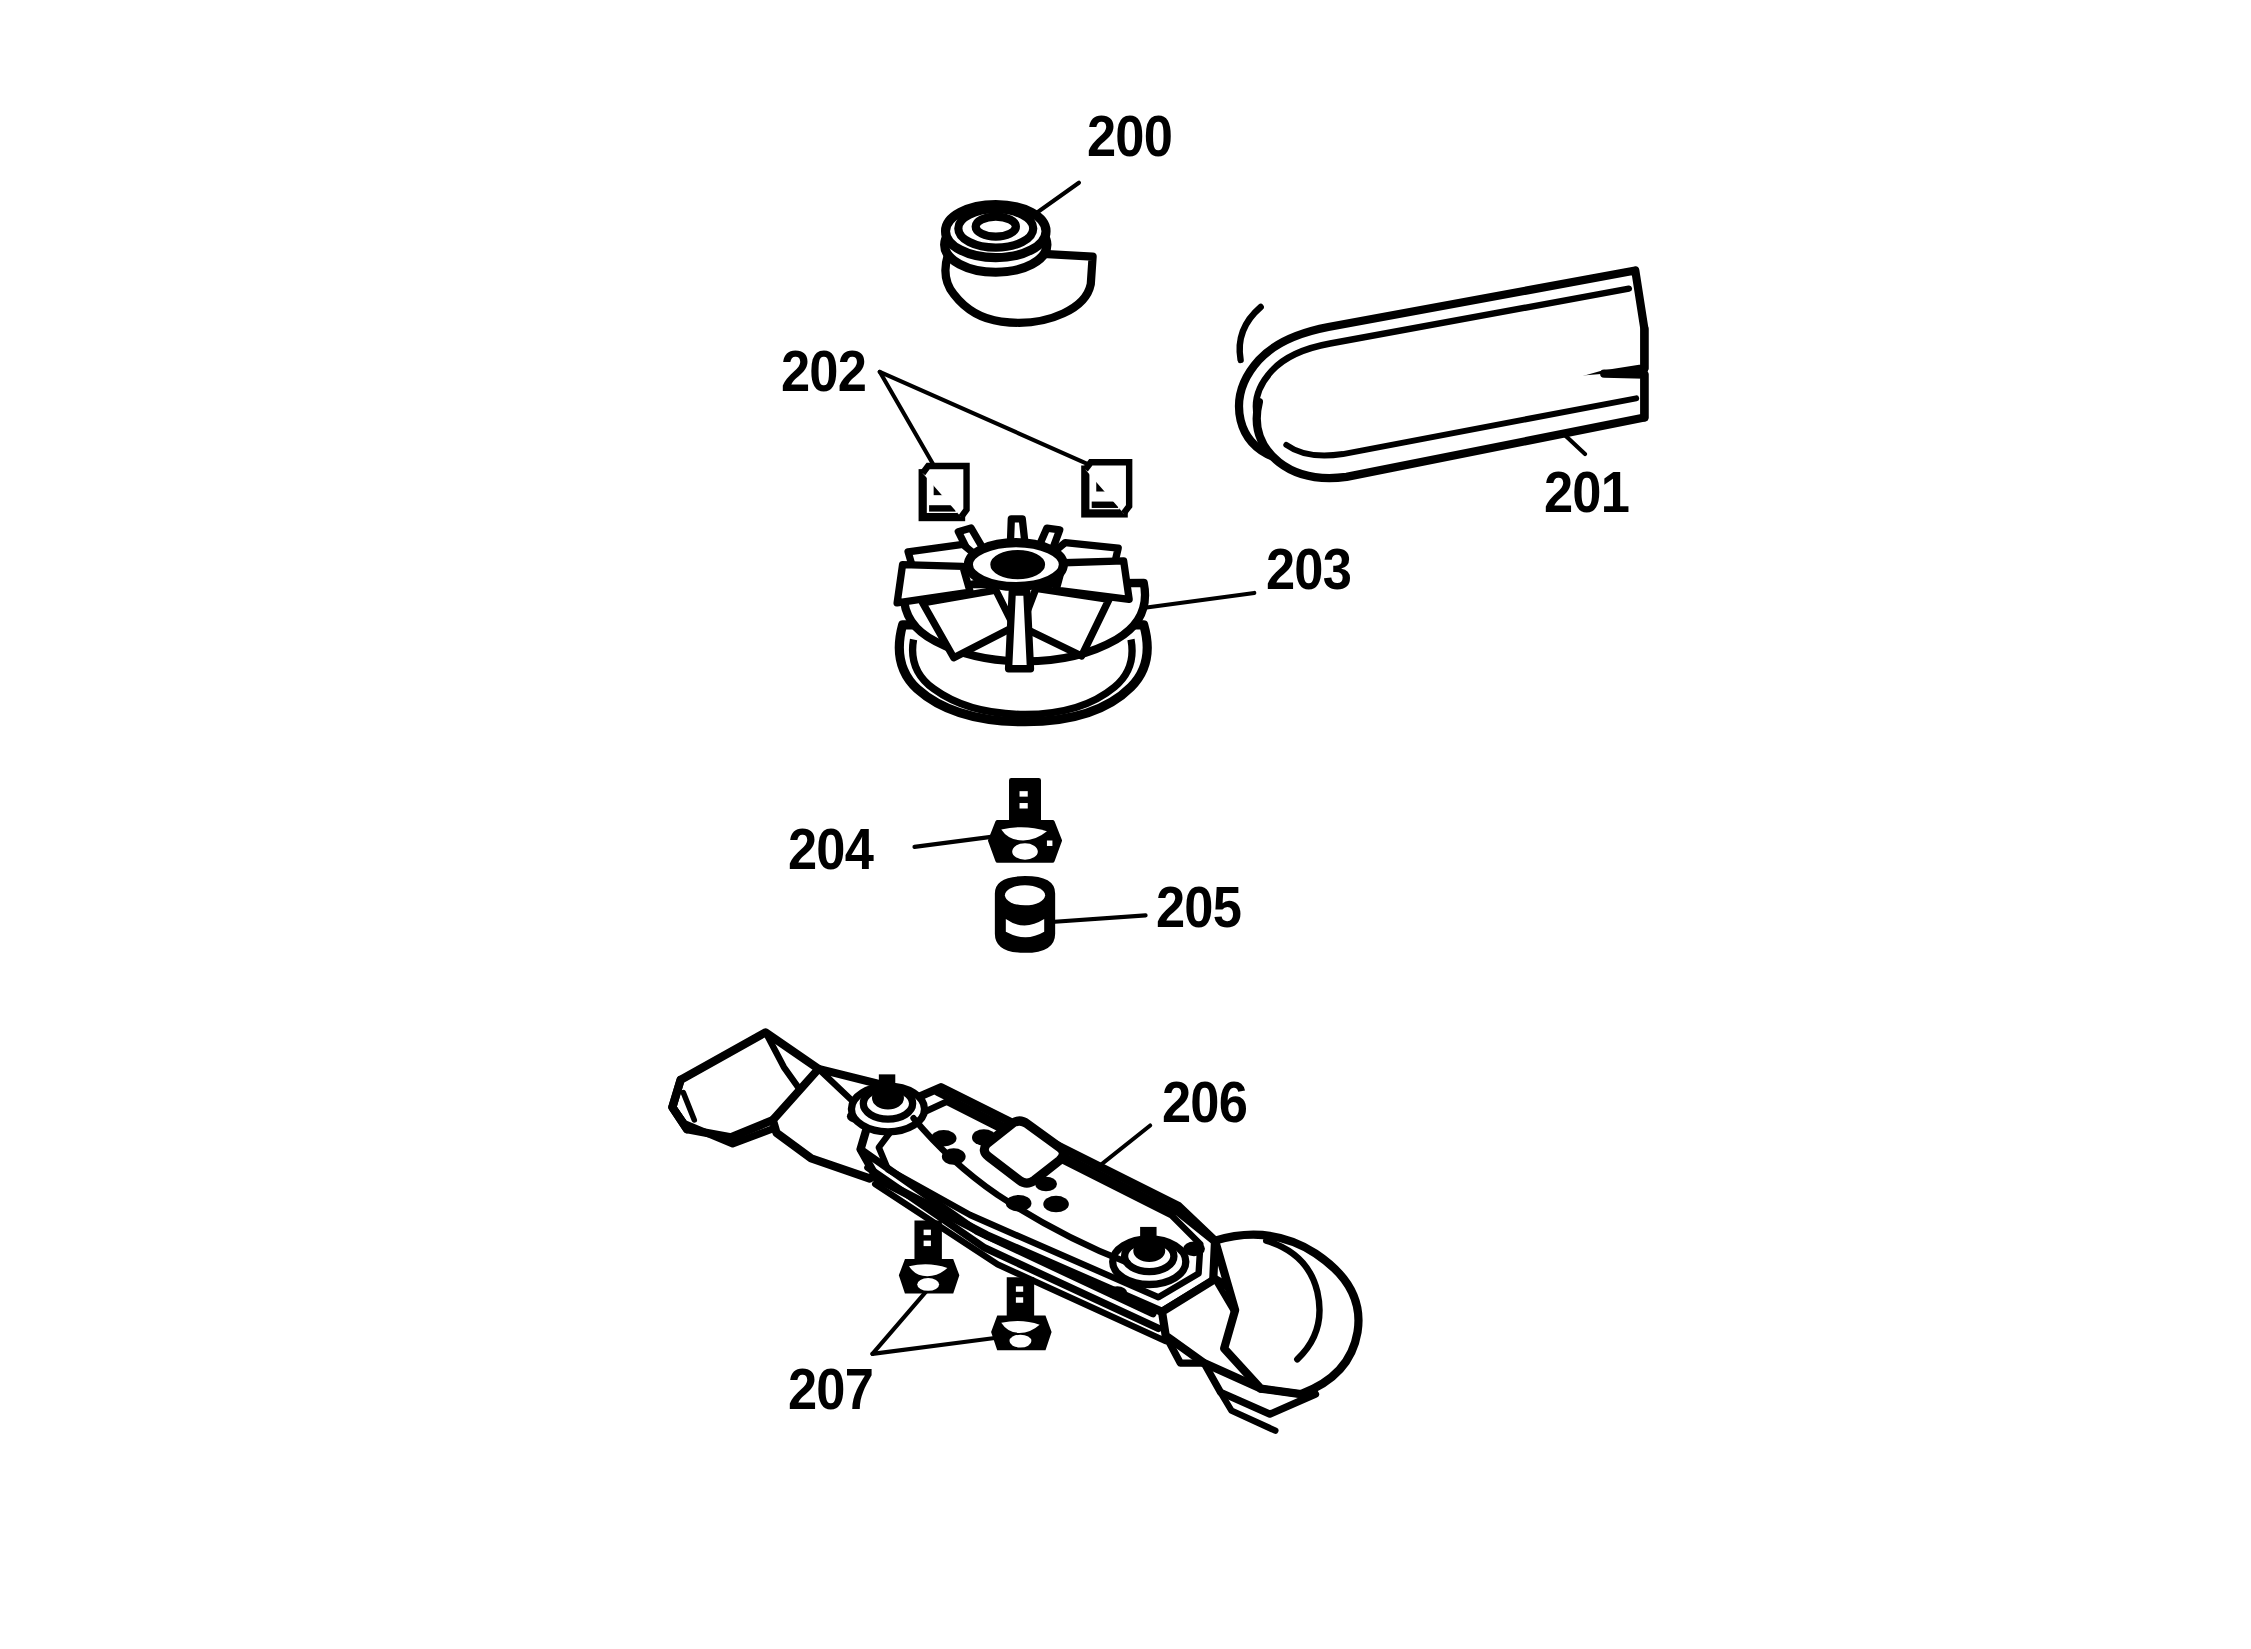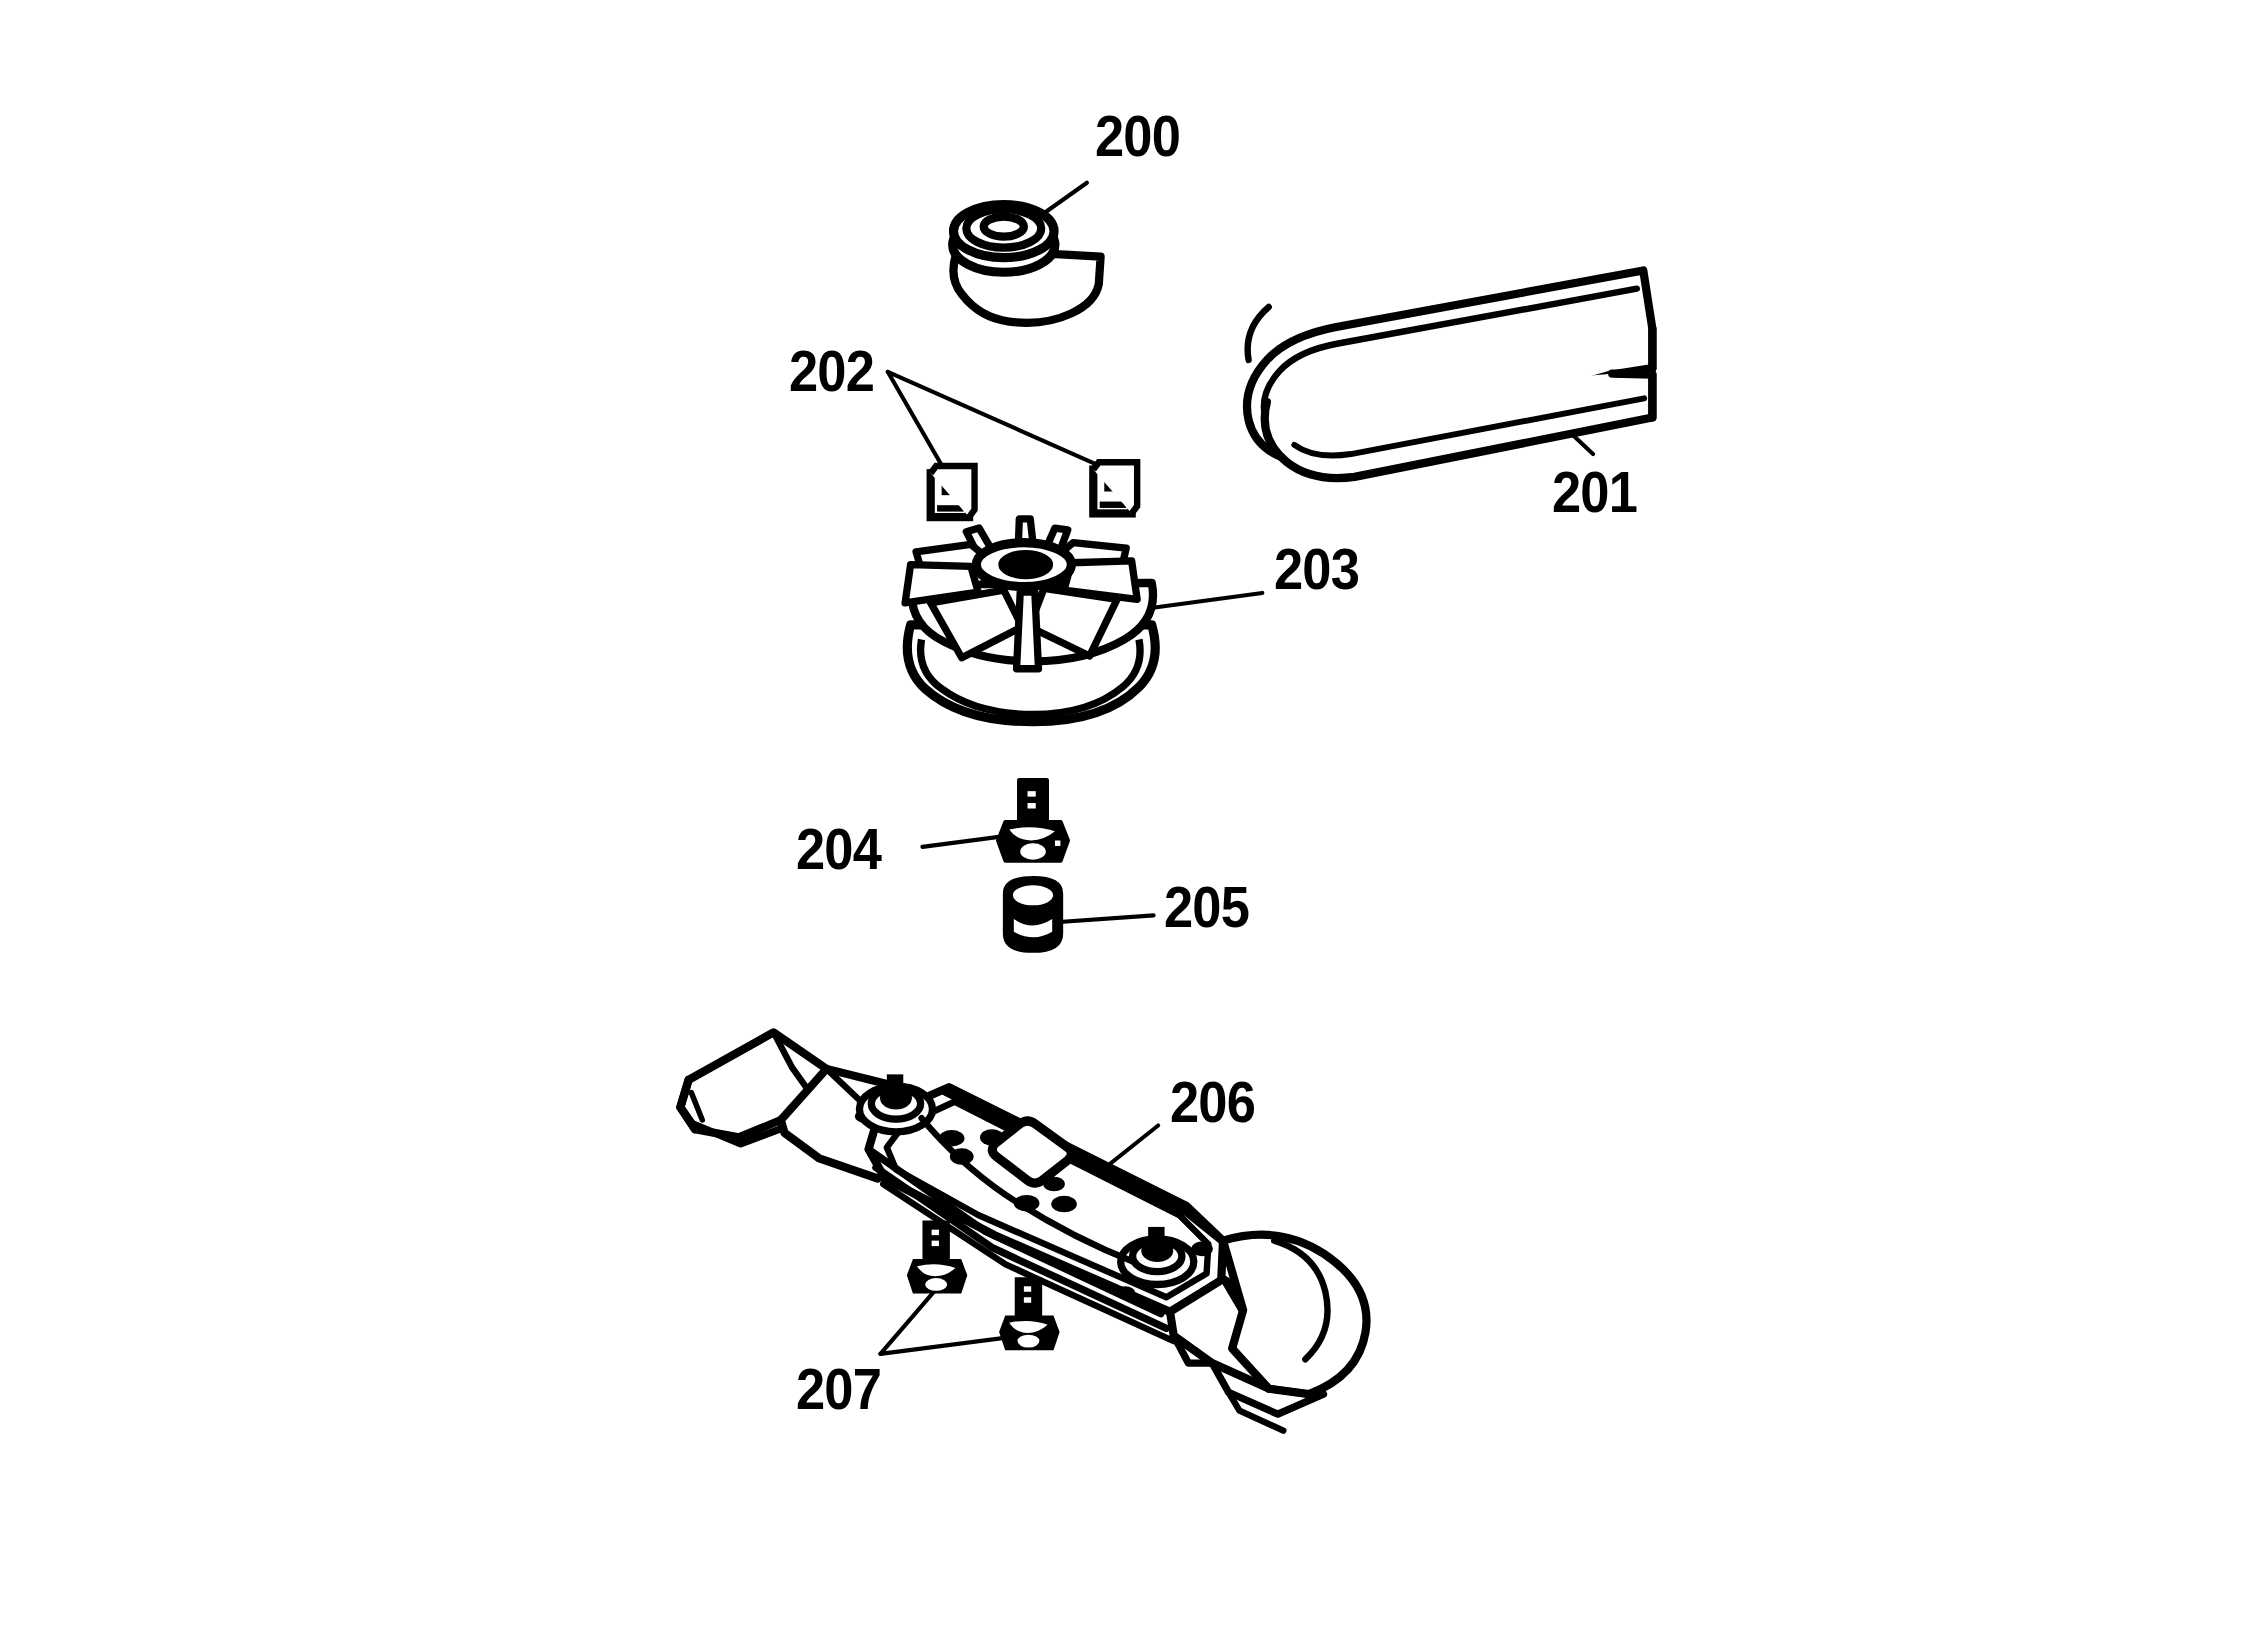--- a/index.html
+++ b/index.html
@@ -5,21 +5,20 @@
   html,body{margin:0;padding:0;background:#ffffff;}
   body{
     width:2251px;height:1649px;
     font-family:"Liberation Sans", sans-serif;
     overflow:hidden;
     position:relative;
   }
   #diagram-root{
     position:absolute;left:0;top:0;width:1917px;height:1649px;
     background:#ffffff;
-    margin-left:8px;
   }
   svg#parts-svg{
     position:absolute;left:0;top:0;width:2251px;height:1649px;
     display:block;
   }
   .callout-label{
     position:absolute;
     font-family:"Liberation Sans", sans-serif;
     font-weight:bold;
     font-size:57px;

